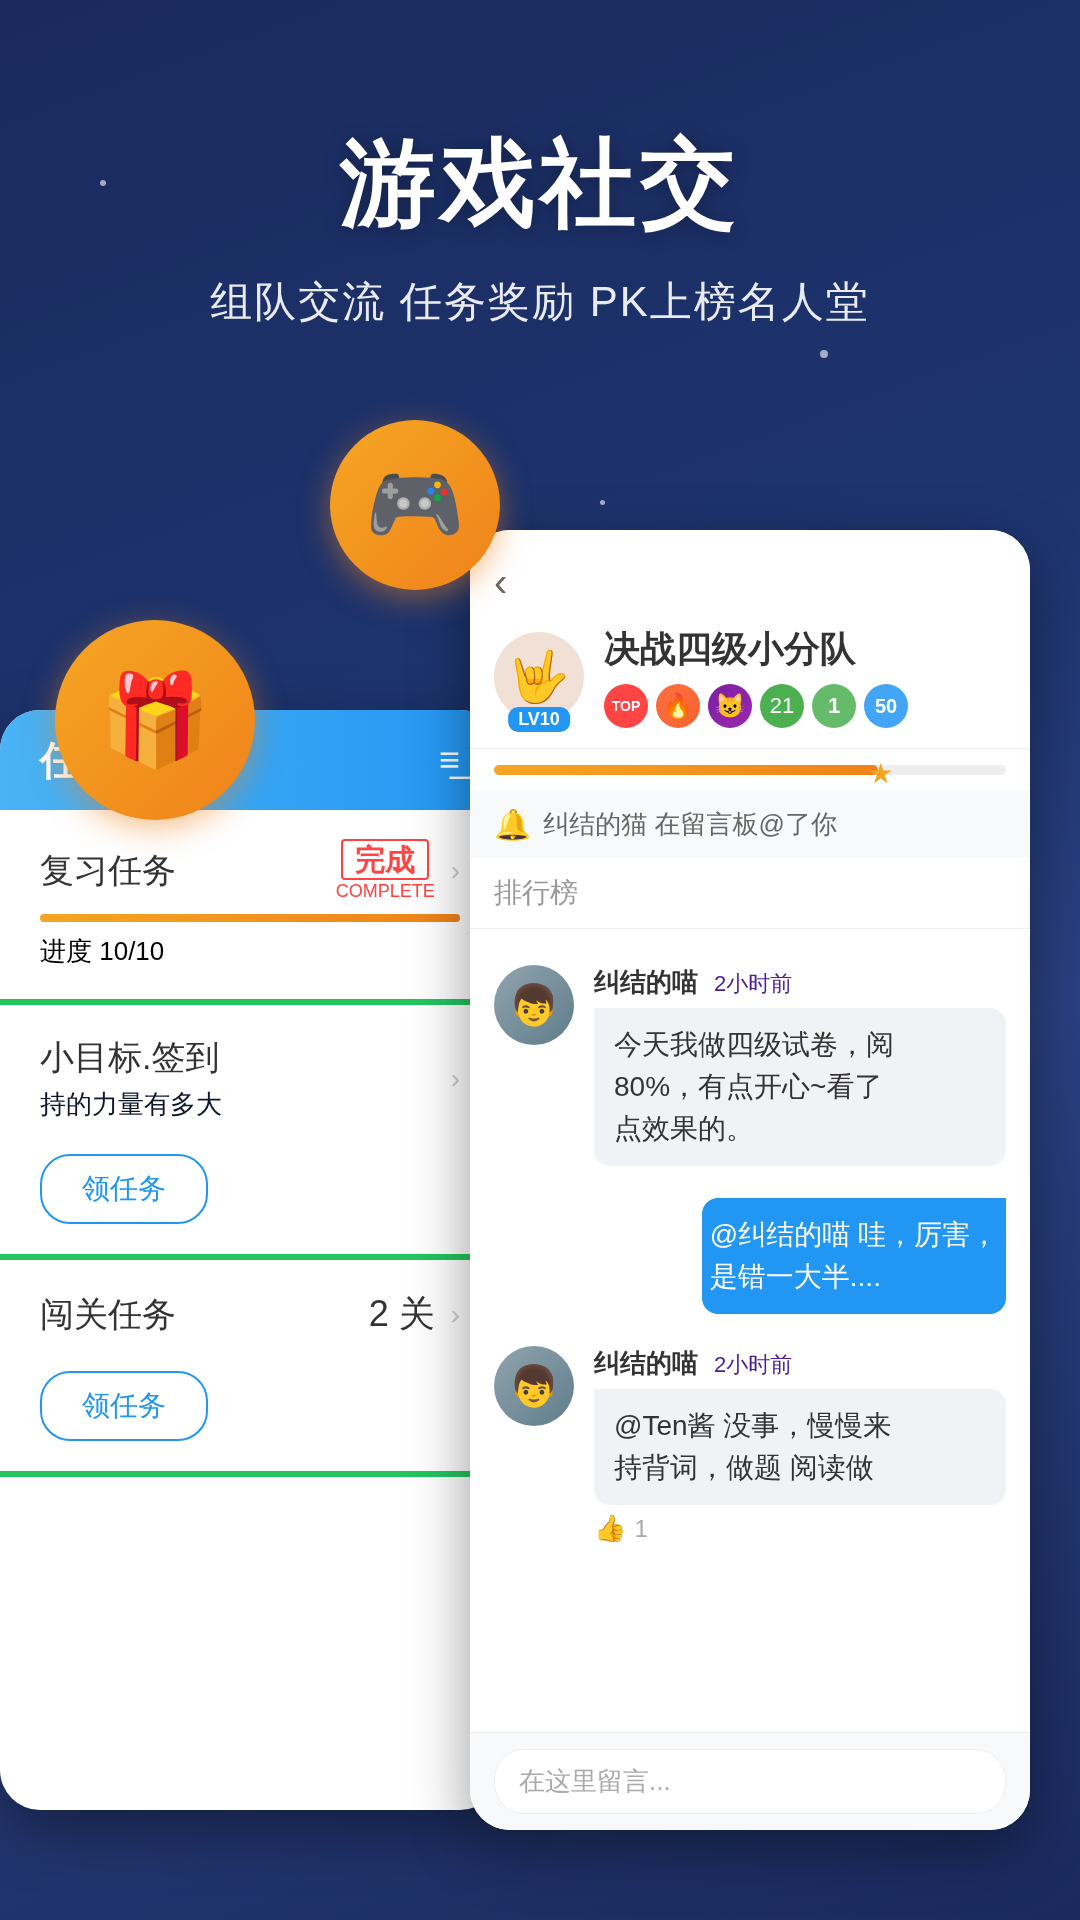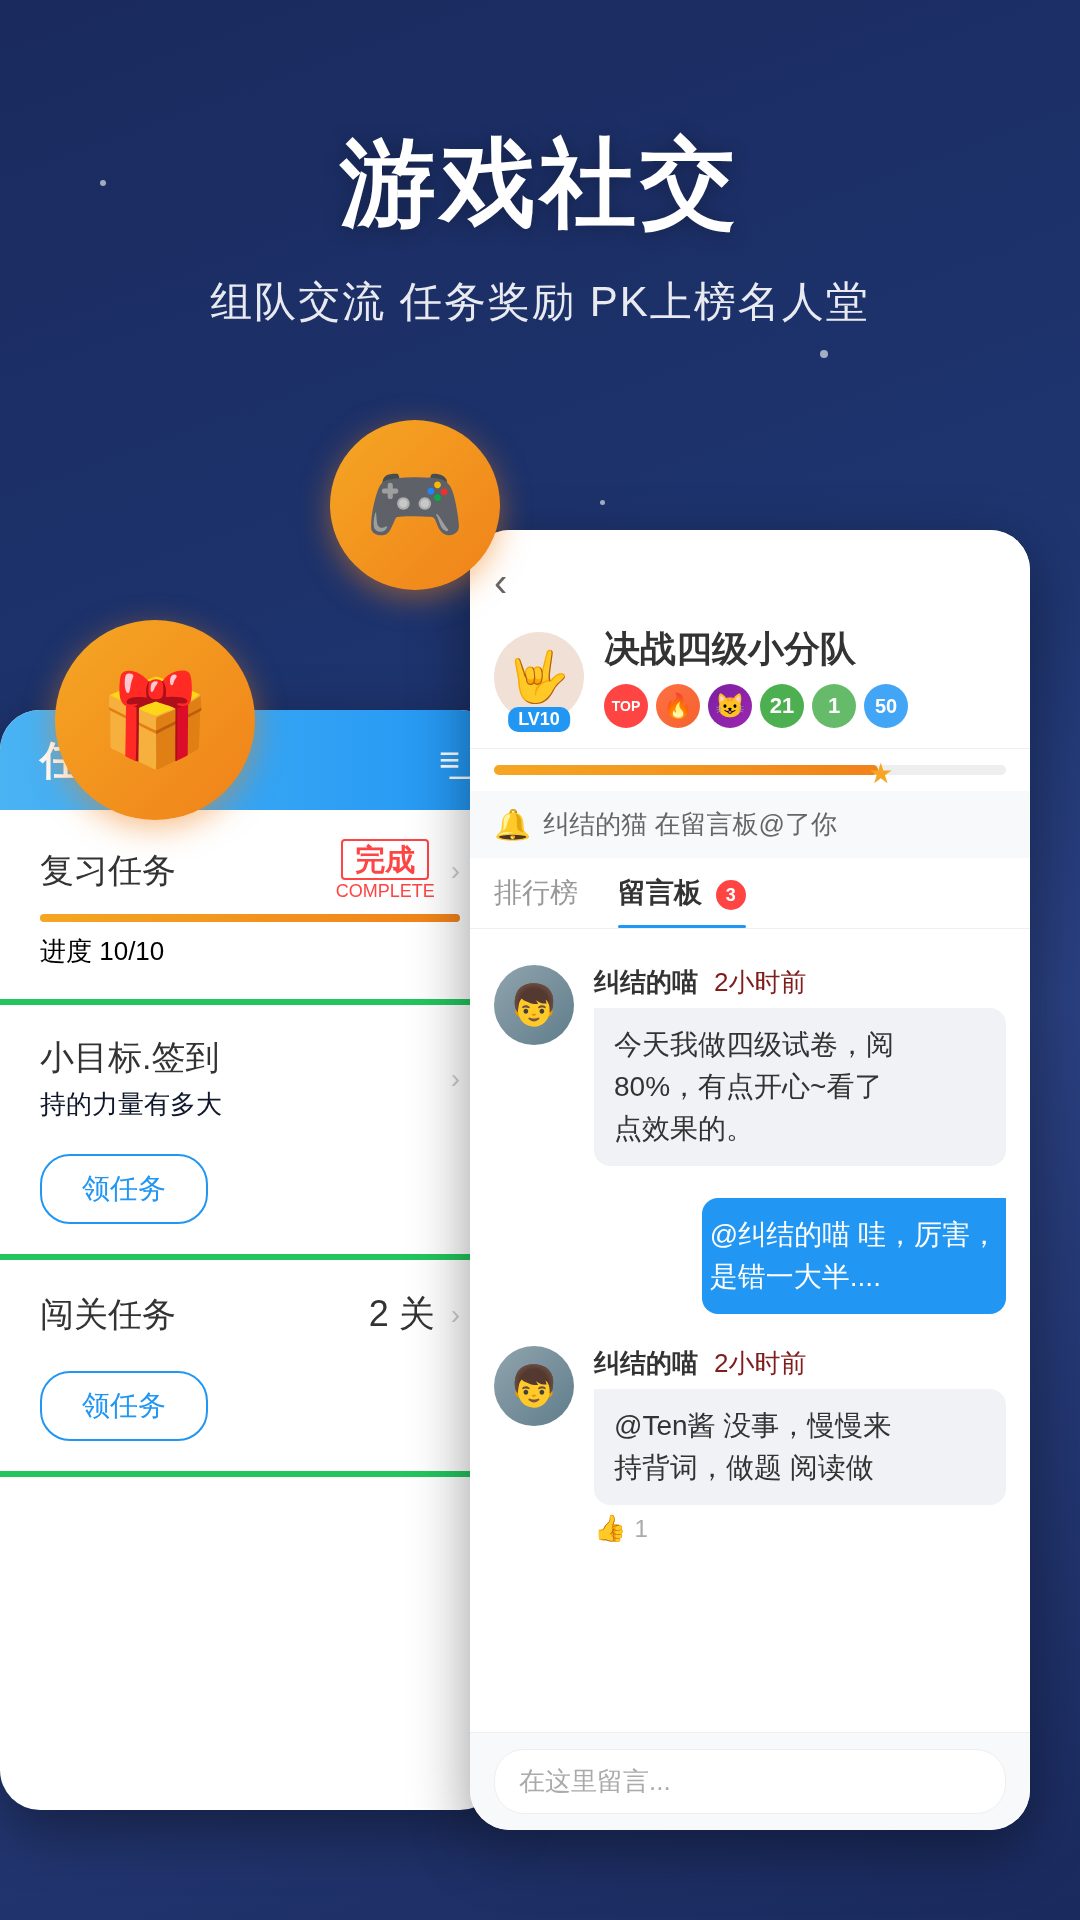--- a/index.html
+++ b/index.html
@@ -282,21 +282,21 @@
     .badge-number {
       background: #4caf50;
       border-radius: 50%;
       width: 44px;
       height: 44px;
       display: flex;
       align-items: center;
       justify-content: center;
       color: white;
       font-size: 22px;
-      font-weight: 700;
+      font-weight: 400;
     }
     .badge-green-1 {
       background: #66bb6a;
       border-radius: 50%;
       width: 44px;
       height: 44px;
       display: flex;
       align-items: center;
       justify-content: center;
       color: white;
@@ -423,22 +423,22 @@
       align-items: baseline;
       gap: 16px;
       margin-bottom: 8px;
     }
     .msg-name {
       font-size: 26px;
       font-weight: 600;
       color: #333;
     }
     .msg-time {
-      font-size: 26px;
-      color: #7f1d1d;
+      font-size: 22px;
+      color: #4c1d95;
     }
     .msg-bubble {
       background: #f0f2f5;
       border-radius: 0 16px 16px 16px;
       padding: 16px 20px;
       font-size: 28px;
       color: #333;
       line-height: 1.5;
     }
     .msg-bubble-blue {
@@ -623,24 +623,20 @@
 
     <div class="notification-bar">
       <span class="bell-icon">🔔</span>
       <span>纠结的猫 在留言板@了你</span>
     </div>
 
     <div class="tabs-bar">
       <div class="tab-item">
         <span>排行榜</span>
       </div>
-      <div class="tab-item active">
-        <span>留言板</span>
-        <span class="tab-badge">3</span>
-      </div>
     </div>
 
     <div class="messages-area">
 
       <div class="message-item">
         <div class="msg-avatar">
           <div class="msg-avatar-placeholder" style="background:linear-gradient(135deg,#90a4ae,#607d8b);">
             <span style="font-size:40px;">👦</span>
           </div>
         </div>

